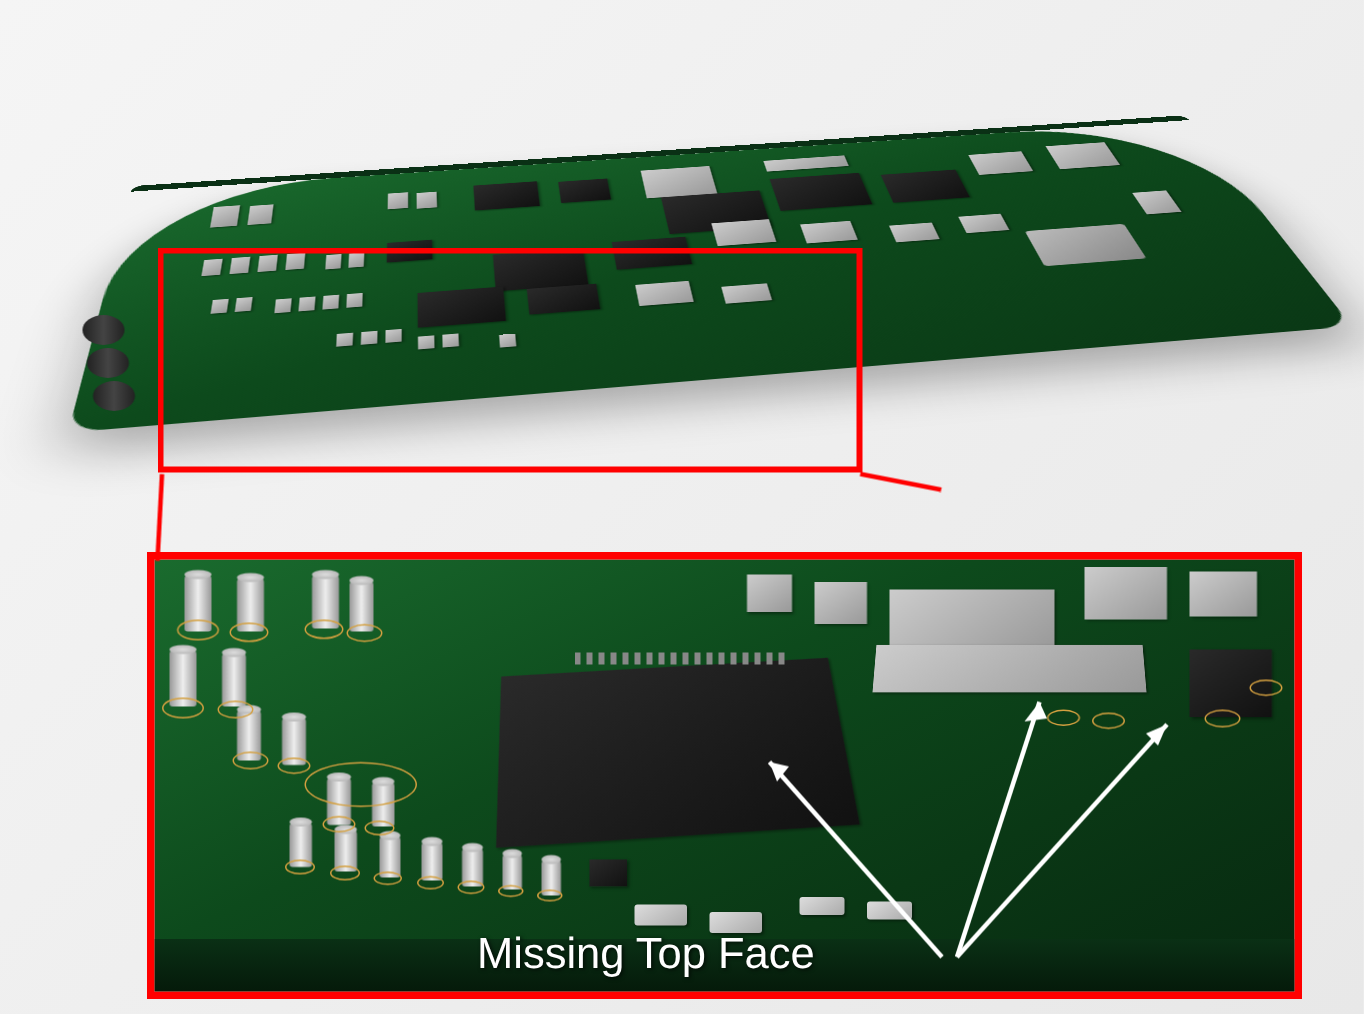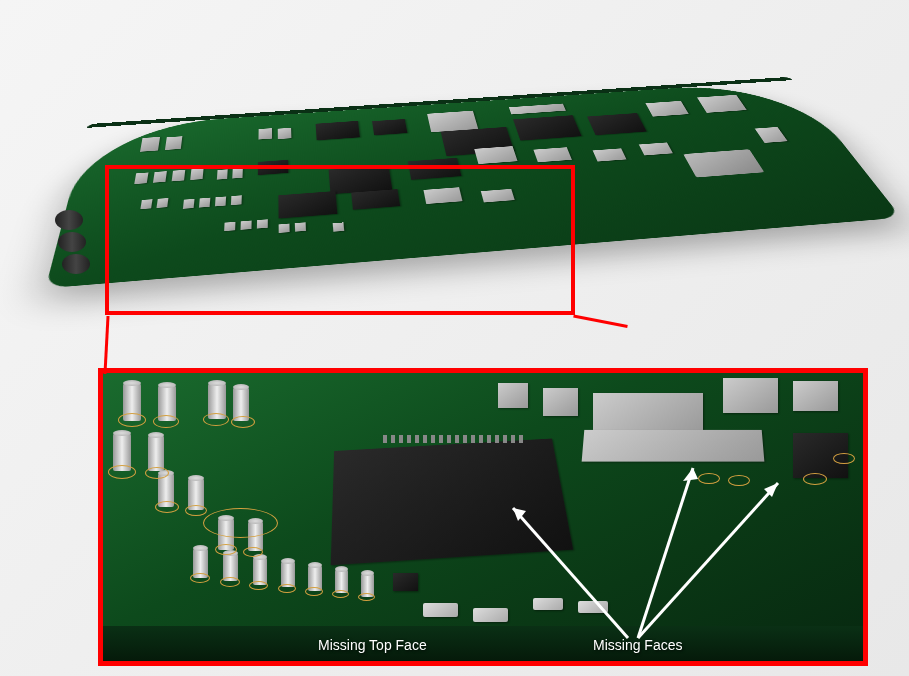--- a/index.html
+++ b/index.html
@@ -104,21 +104,21 @@
     left: 572px;
     width: 3px;
     height: 55px;
     transform: rotate(-79deg);
     transform-origin: top;
   }
   
   .annotation {
     position: absolute;
     color: #fff;
-    font-size: 14px;
+    font-size: 29px;
     font-weight: normal;
     z-index: 20;
     text-shadow: 1px 1px 3px rgba(0,0,0,0.8);
   }
   .arrow {
     position: absolute;
     z-index: 18;
   }
   .arrow-line {
     stroke: #fff;
@@ -295,16 +295,15 @@
       <polygon points="15,15 28,18 20,28" class="arrow-head"></polygon>
     </svg>
     <svg class="arrow" style="top:80px;left:525px;width:160px;height:190px">
       <line x1="10" y1="185" x2="65" y2="15" class="arrow-line"></line>
       <polygon points="65,15 55,28 70,26" class="arrow-head"></polygon>
       <line x1="10" y1="185" x2="150" y2="30" class="arrow-line"></line>
       <polygon points="150,30 136,36 144,44" class="arrow-head"></polygon>
     </svg>
 
     <div class="annotation" style="bottom:8px;left:215px">Missing Top Face</div>
-    <div class="annotation" style="bottom:8px;left:490px">Missing Faces</div>
   </div>
 
 </div>
 
 </body></html>

